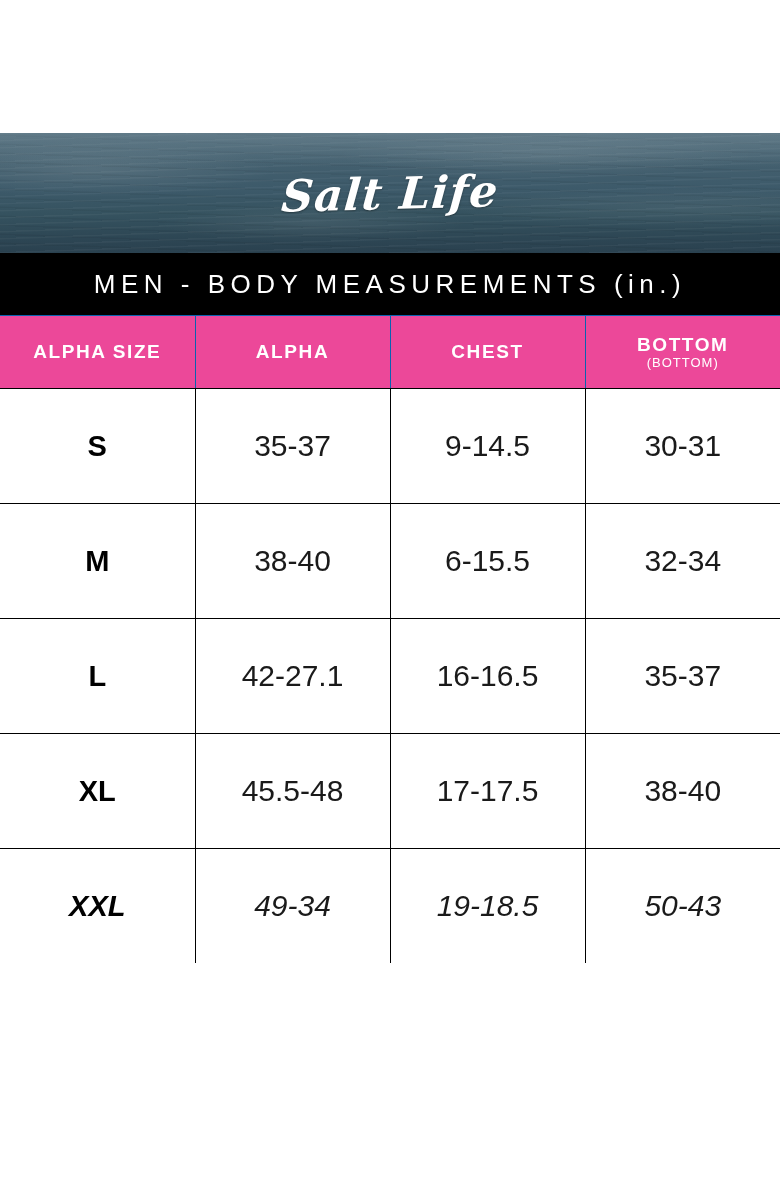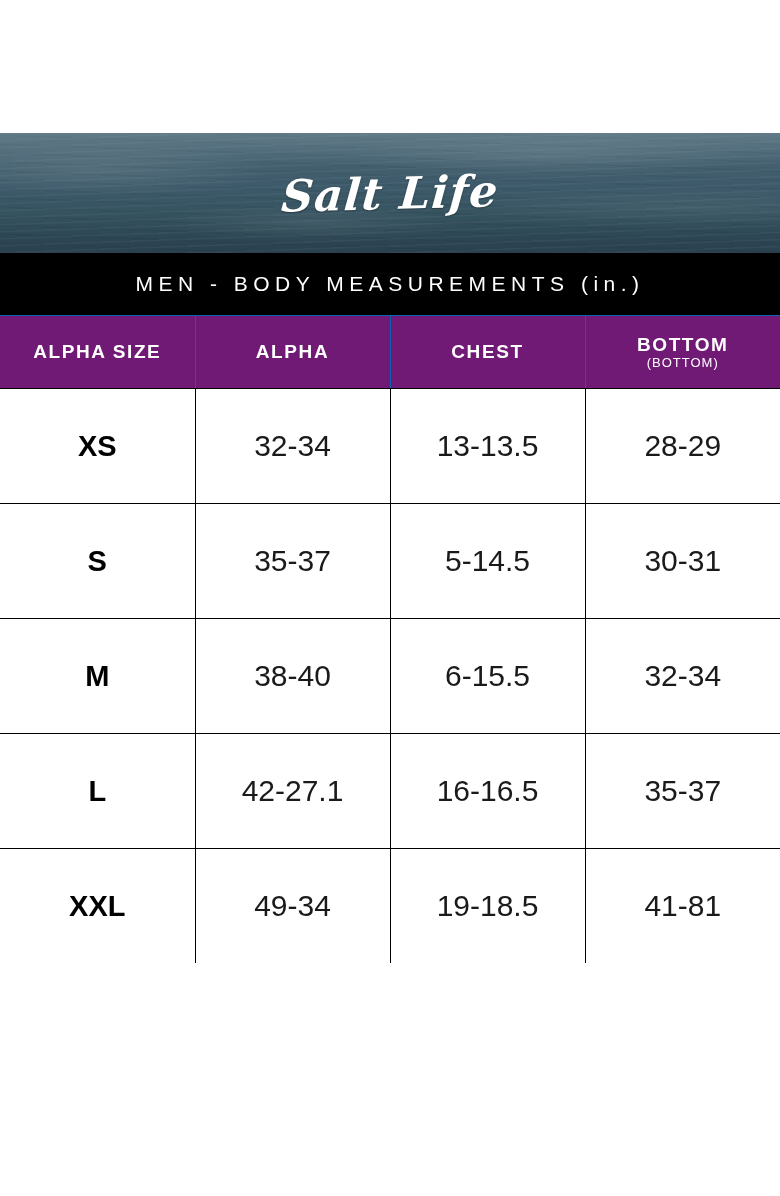--- a/index.html
+++ b/index.html
@@ -81,40 +81,40 @@
   
   .title-band {
     height: 62px;
     background: #000000;
     display: flex;
     align-items: center;
     justify-content: center;
   }
   .title-band .title {
     color: #ffffff;
-    font-size: 21px;
+    font-size: 26px;
     letter-spacing: 5.5px;
     font-weight: 400;
     white-space: nowrap;
   }
 
   
   table.size-table {
     width: 780px;
     border-collapse: collapse;
     table-layout: fixed;
   }
   table.size-table th,
   table.size-table td {
     border: 1px solid #000000;
     text-align: center;
     vertical-align: middle;
   }
   table.size-table thead th {
-    background: #701a75;
+    background: #ec4899;
     color: #ffffff;
     height: 72px;
     border-color: #0b62b0;
     border-bottom: 1px solid #000000;
     font-weight: 700;
     letter-spacing: 1.6px;
     font-size: 19px;
     padding: 0 4px;
     line-height: 1.05;
   }
@@ -141,20 +141,21 @@
     font-weight: 700;
     font-size: 29px;
     color: #000000;
     border-left: none;
   }
   table.size-table tbody td.lastcol {
     border-right: none;
   }
   table.size-table tbody tr:last-child td {
     border-bottom: none;
+    font-style: italic;
   }
 
   .bottom-gap {
     height: 136px;
     background: #ffffff;
   }
 </style>
 </head>
 <body>
 
@@ -185,46 +186,46 @@
           <span>CHEST</span>
         </th>
         <th class="last">
           <span>BOTTOM</span>
           <span class="th-sub">(BOTTOM)</span>
         </th>
       </tr>
     </thead>
     <tbody>
       <tr>
-        <td class="alpha">XS</td>
-        <td>32-34</td>
-        <td>13-13.5</td>
-        <td class="lastcol">28-29</td>
-      </tr>
-      <tr>
         <td class="alpha">S</td>
         <td>35-37</td>
-        <td>5-14.5</td>
+        <td>9-14.5</td>
         <td class="lastcol">30-31</td>
       </tr>
       <tr>
         <td class="alpha">M</td>
         <td>38-40</td>
         <td>6-15.5</td>
         <td class="lastcol">32-34</td>
       </tr>
       <tr>
         <td class="alpha">L</td>
         <td>42-27.1</td>
         <td>16-16.5</td>
         <td class="lastcol">35-37</td>
       </tr>
       <tr>
+        <td class="alpha">XL</td>
+        <td>45.5-48</td>
+        <td>17-17.5</td>
+        <td class="lastcol">38-40</td>
+      </tr>
+      <tr>
         <td class="alpha">XXL</td>
         <td>49-34</td>
         <td>19-18.5</td>
-        <td class="lastcol">41-81</td>
+        <td class="lastcol">50-43</td>
       </tr>
     </tbody>
   </table>
 
   <div class="bottom-gap"></div>
 </div>
 
 </body></html>

